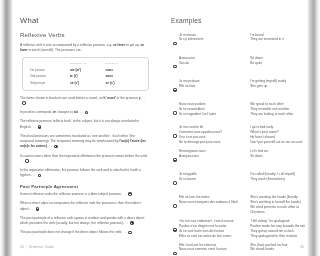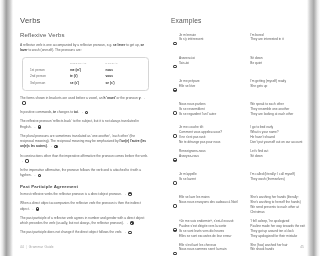--- a/index.html
+++ b/index.html
@@ -83,21 +83,21 @@
   .footer.left{left:20px;}
   .footer.right{right:16px;}
   .fsep{color:#c4c4c4;margin:0 2px;}
 </style>
 </head>
 <body>
 
 <div class="spread">
 
   <div class="page left">
-    <h1 class="page-title">Verbs</h1>
+    <h1 class="page-title">What</h1>
     <h2 class="section-title">Reflexive Verbs</h2>
 
     <p class="para">
       <span>A reflexive verb is one accompanied by a reflexive pronoun, e.g. </span><b>se lever</b><span> to get up, </span><b>se laver</b><span> to wash (oneself). The pronouns are:</span>
     </p>
 
     <div class="card">
       <table class="pron">
         <tbody>
             <tr>

